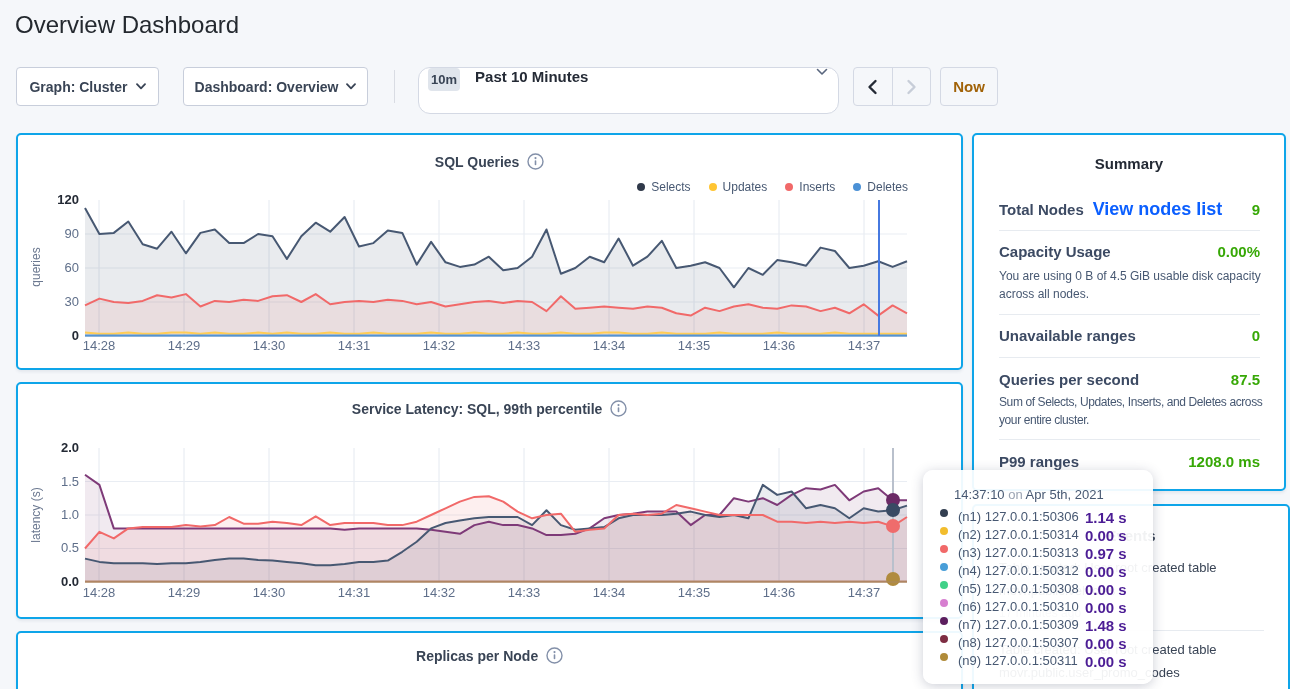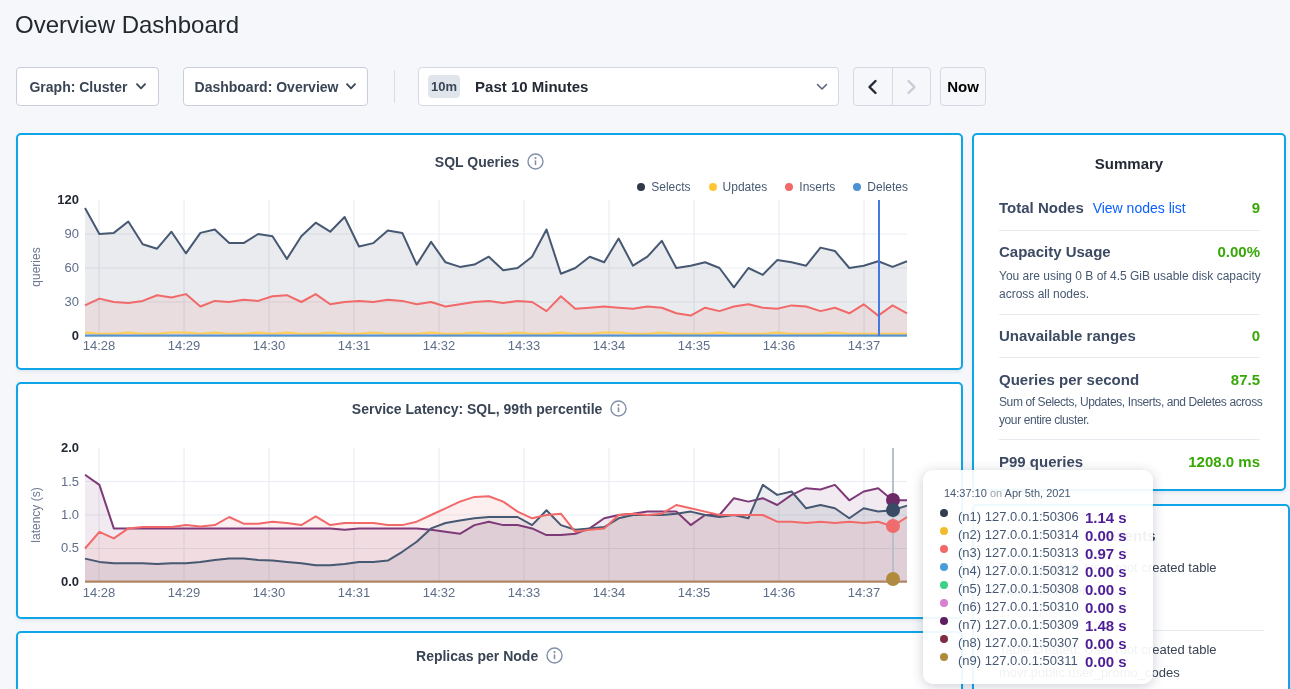--- a/index.html
+++ b/index.html
@@ -24,41 +24,41 @@
 <div style="position:absolute;left:15px;top:11px;font-size:24px;color:#24292f">Overview Dashboard</div>
 
 <div class="btn" style="left:16px;top:67px;width:143px;height:39px">Graph: Cluster<svg width="10" height="7" viewBox="0 0 10 7" style="margin-left:8px">
         <path d="M1 1.2 L5 5.4 L9 1.2" fill="none" stroke="#394455" stroke-width="1.8" stroke-linecap="round" stroke-linejoin="round"></path>
       </svg></div>
 <div class="btn" style="left:183px;top:67px;width:185px;height:39px">Dashboard: Overview<svg width="10" height="7" viewBox="0 0 10 7" style="margin-left:8px">
         <path d="M1 1.2 L5 5.4 L9 1.2" fill="none" stroke="#394455" stroke-width="1.8" stroke-linecap="round" stroke-linejoin="round"></path>
       </svg></div>
 <div style="position:absolute;left:394px;top:70px;width:1px;height:33px;background:#d9dce3"></div>
 
-<div style="position:absolute;left:418px;top:67px;width:421px;height:39px;background:#fff;border:1px solid #d4d9e4;border-radius:4px;box-sizing:border-box;display:flex;align-items:center">
+<div style="position:absolute;left:418px;top:67px;width:421px;height:47px;background:#fff;border:1px solid #d4d9e4;border-radius:12px;box-sizing:border-box;display:flex;align-items:flex-start">
   <span style="margin-left:9px;background:#e0e5ec;border-radius:4px;padding:4px 3px;font-size:13px;font-weight:bold;color:#394455">10m</span>
   <span style="margin-left:15px;font-size:15px;font-weight:bold;color:#242a35">Past 10 Minutes</span>
   <svg width="12" height="8" viewBox="0 0 12 8" style="position:absolute;left:397px">
         <path d="M1.5 1.5 L6 6 L10.5 1.5" fill="none" stroke="#59667e" stroke-width="1.6" stroke-linecap="round" stroke-linejoin="round"></path>
       </svg>
 </div>
 
 <div style="position:absolute;left:853px;top:67px;width:78px;height:39px;border:1px solid #d4d9e4;border-radius:4px;box-sizing:border-box;display:flex">
   <div style="flex:1;display:flex;align-items:center;justify-content:center;border-right:1px solid #d4d9e4">
         <svg width="11" height="16" viewBox="0 0 11 16">
           <path d="M8.5 2 L2.5 8 L8.5 14" fill="none" stroke="#242a35" stroke-width="2.4" stroke-linecap="round" stroke-linejoin="round"></path>
         </svg>
       </div>
   <div style="flex:1;display:flex;align-items:center;justify-content:center">
         <svg width="11" height="16" viewBox="0 0 11 16">
           <path d="M2.5 2 L8.5 8 L2.5 14" fill="none" stroke="#c7cdd8" stroke-width="2.4" stroke-linecap="round" stroke-linejoin="round"></path>
         </svg>
       </div>
 </div>
-<div style="position:absolute;left:940px;top:67px;width:46px;height:39px;border:1px solid #d4d9e4;border-radius:4px;box-sizing:border-box;display:flex;align-items:center;justify-content:center;font-size:15px;font-weight:bold;color:#000000">Now</div>
+<div style="position:absolute;left:940px;top:67px;width:58px;height:39px;border:1px solid #d4d9e4;border-radius:4px;box-sizing:border-box;display:flex;align-items:center;justify-content:center;font-size:15px;font-weight:bold;color:#a16207">Now</div>
 
 <div class="card" style="left:16px;top:133px;width:943px;height:233px">
   <div class="ctitle" style="top:18px">SQL Queries&nbsp; <svg width="17" height="17" viewBox="0 0 17 17" style="vertical-align:-3px">
           <circle cx="8.5" cy="8.5" r="7.5" fill="none" stroke="#8390a9" stroke-width="1.4"></circle>
           <circle cx="8.5" cy="5.1" r="1.1" fill="#8390a9"></circle>
           <rect x="7.7" y="7.3" width="1.6" height="5" rx="0.8" fill="#8390a9"></rect>
         </svg></div>
   <div style="position:absolute;right:53px;top:45px;display:flex;align-items:center;font-size:12px;color:#475872">
     <span style="width:8px;height:8px;border-radius:50%;background:#30394a;margin-right:6px"></span>Selects
     <span style="width:8px;height:8px;border-radius:50%;background:#ffc533;margin:0 6px 0 18px"></span>Updates
@@ -173,21 +173,21 @@
   <div class="ctitle" style="top:14px">Replicas per Node&nbsp; <svg width="17" height="17" viewBox="0 0 17 17" style="vertical-align:-3px">
           <circle cx="8.5" cy="8.5" r="7.5" fill="none" stroke="#8390a9" stroke-width="1.4"></circle>
           <circle cx="8.5" cy="5.1" r="1.1" fill="#8390a9"></circle>
           <rect x="7.7" y="7.3" width="1.6" height="5" rx="0.8" fill="#8390a9"></rect>
         </svg></div>
 </div>
 
 <div class="card" style="left:972px;top:133px;width:314px;height:358px;box-sizing:border-box">
   <div style="position:absolute;top:20px;width:100%;text-align:center;font-size:15px;font-weight:bold;color:#242a35">Summary</div>
   <div class="srow" style="top:64px">
-        <span><span class="shead">Total Nodes</span>&nbsp; <span style="font-size:14px;font-weight:normal;color:#0b5fff">View nodes list</span></span>
+        <span><span class="shead">Total Nodes</span>&nbsp; <span style="font-size:18px;font-weight:bold;color:#0b5fff">View nodes list</span></span>
         <span class="sval">9</span>
       </div>
   <div class="sdiv" style="top:95px"></div>
   <div class="srow" style="top:108px">
         <span class="shead">Capacity Usage</span>
         <span class="sval">0.00%</span>
       </div>
   <div class="sdesc" style="top:132px">You are using 0 B of 4.5 GiB usable disk capacity<br>across all nodes.</div>
   <div class="sdiv" style="top:179px"></div>
   <div class="srow" style="top:192px">
@@ -195,37 +195,37 @@
         <span class="sval">0</span>
       </div>
   <div class="sdiv" style="top:222px"></div>
   <div class="srow" style="top:236px">
         <span class="shead">Queries per second</span>
         <span class="sval">87.5</span>
       </div>
   <div class="sdesc" style="top:258px;letter-spacing:-0.4px">Sum of Selects, Updates, Inserts, and Deletes across<br>your entire cluster.</div>
   <div class="sdiv" style="top:304px"></div>
   <div class="srow" style="top:318px">
-        <span class="shead">P99 queries</span>
+        <span class="shead">P99 ranges</span>
         <span class="sval">1208.0 ms</span>
       </div>
 </div>
 
 <div class="card" style="left:972px;top:504px;width:314px;height:200px">
   <div style="position:absolute;top:21px;width:100%;text-align:center;font-size:15px;font-weight:bold;color:#394455">Events</div>
   <div class="evl" style="top:54px">Table created: User root created table</div>
   <div class="evl" style="top:77px">movr.public.vehicles</div>
   <div style="position:absolute;left:25px;top:100px;font-size:12px;color:#9aa3b2">17 minutes ago</div>
   <div class="sdiv" style="top:124px"></div>
   <div class="evl" style="top:136px">Table created: User root created table</div>
   <div class="evl" style="top:159px">movr.public.user_promo_codes</div>
 </div>
 
 <div style="position:absolute;left:923px;top:470px;width:230px;height:214px;background:rgba(255,255,255,0.93);border-radius:10px;box-shadow:0 2px 12px rgba(50,60,90,0.25);z-index:10">
-  <div style="position:absolute;left:21px;top:17px;font-size:11px;color:#475872;white-space:nowrap">14:37:10 <span style="color:#9aa3b2">on</span> Apr 5th, 2021</div>
+  <div style="position:absolute;left:31px;top:17px;font-size:13px;color:#475872;white-space:nowrap">14:37:10 <span style="color:#9aa3b2">on</span> Apr 5th, 2021</div>
   <div style="position:absolute;left:0;top:39px;right:0">
         <div class="trow">
           <span class="tdot" style="background:#333f51"></span>
           <span class="tlbl">(n1) 127.0.0.1:50306</span>
           <span class="tval">1.14 s</span>
         </div>
         <div class="trow">
           <span class="tdot" style="background:#f2bd2d"></span>
           <span class="tlbl">(n2) 127.0.0.1:50314</span>
           <span class="tval">0.00 s</span>

